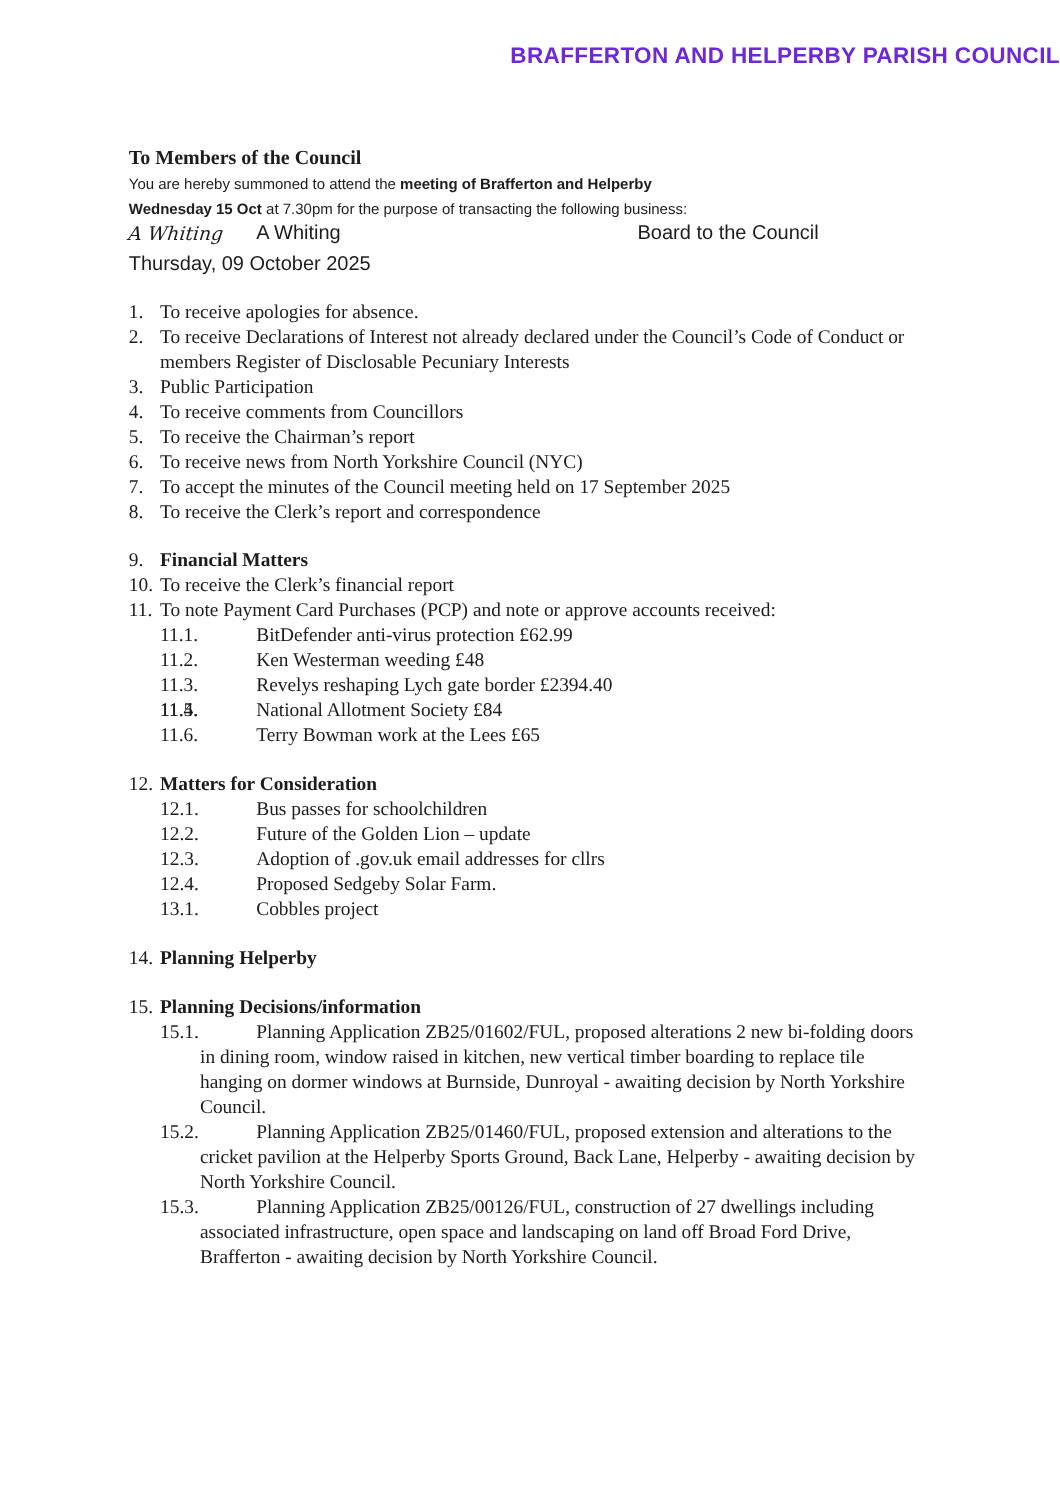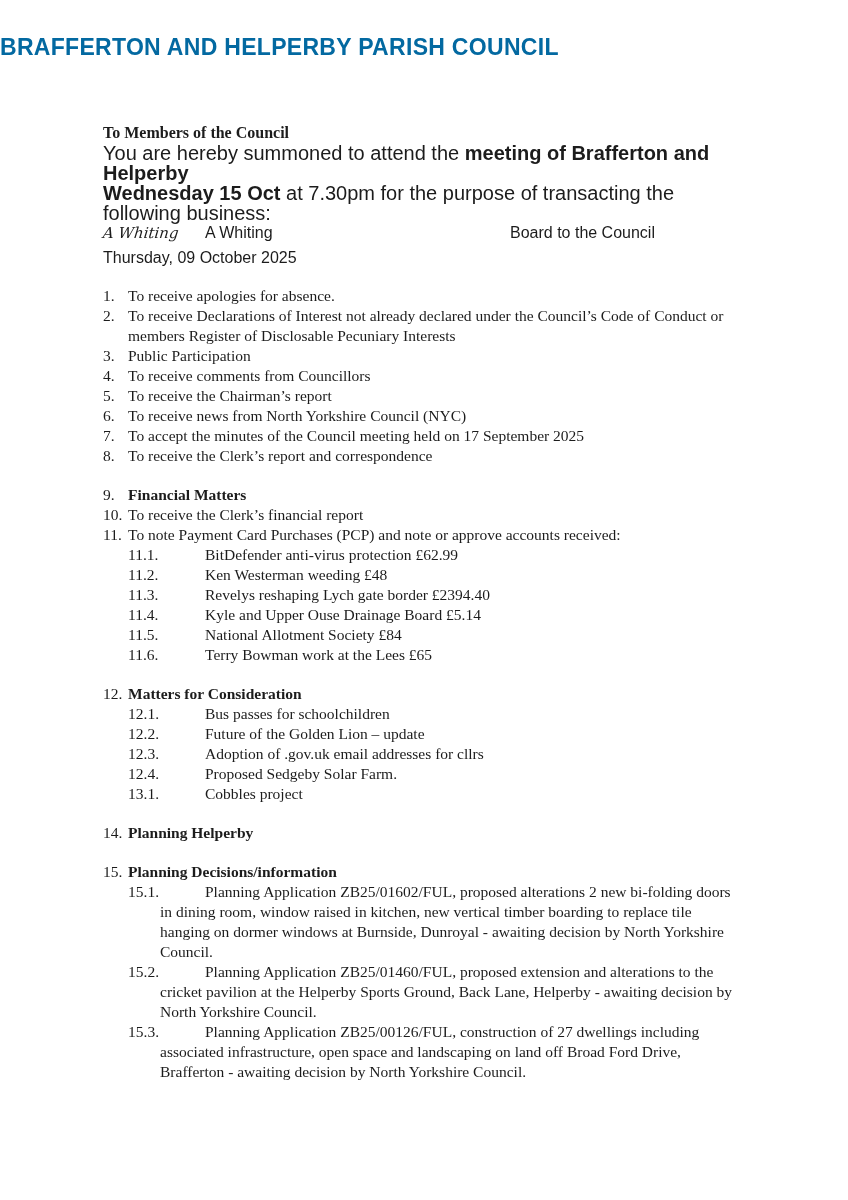--- a/index.html
+++ b/index.html
@@ -5,40 +5,40 @@
   html, body { margin:0; padding:0; }
   body {
     width:848px; height:1200px;
     background:#ffffff;
     color:#1c1c1c;
     font-family:"Liberation Sans", sans-serif;
     overflow:hidden;
   }
   .page { padding-top:34px; }
   .title {
-    text-align:left;
+    text-align:right;
     font-family:"Liberation Sans", sans-serif;
     font-weight:bold;
-    font-size:23px;
+    font-size:18px;
     letter-spacing:0.3px;
-    color:#0369a1;
+    color:#6d28d9;
   }
   .content {
     margin-left:103px;
     width:640px;
     margin-top:62px;
   }
   .salutation {
     font-family:"Liberation Serif", serif;
     font-weight:bold;
     font-size:16px;
     line-height:20px;
   }
   .intro {
-    font-size:20px;
+    font-size:12px;
     line-height:20px;
   }
   .intro b { font-weight:bold; }
   .sigrow {
     position:relative;
     height:20px;
     font-size:16px;
     line-height:20px;
   }
   .sig-script {
@@ -94,21 +94,21 @@
         <div class="item"><span class="num">5.</span><span class="txt">To receive the Chairman’s report</span></div>
         <div class="item"><span class="num">6.</span><span class="txt">To receive news from North Yorkshire Council (NYC)</span></div>
         <div class="item"><span class="num">7.</span><span class="txt">To accept the minutes of the Council meeting held on 17 September 2025</span></div>
         <div class="item"><span class="num">8.</span><span class="txt">To receive the Clerk’s report and correspondence</span></div>
         <div class="item gap"><span class="num">9.</span><span class="txt b">Financial Matters</span></div>
         <div class="item"><span class="num">10.</span><span class="txt">To receive the Clerk’s financial report</span></div>
         <div class="item"><span class="num">11.</span><span class="txt">To note Payment Card Purchases (PCP) and note or approve accounts received:</span></div>
         <div class="sub"><span class="num">11.1.</span><span class="txt">BitDefender anti-virus protection £62.99</span></div>
         <div class="sub"><span class="num">11.2.</span><span class="txt">Ken Westerman weeding £48</span></div>
         <div class="sub"><span class="num">11.3.</span><span class="txt">Revelys reshaping Lych gate border £2394.40</span></div>
-        <div class="sub"><span class="num">11.4.</span><span class="txt">Kyle and Upper Ouse Drainage Board £5.14</span></div>
+        <div class="sub"><span class="num">11.4.</span></div>
         <div class="sub"><span class="num">11.5.</span><span class="txt">National Allotment Society £84</span></div>
         <div class="sub"><span class="num">11.6.</span><span class="txt">Terry Bowman work at the Lees £65</span></div>
         <div class="item gap"><span class="num">12.</span><span class="txt b">Matters for Consideration</span></div>
         <div class="sub"><span class="num">12.1.</span><span class="txt">Bus passes for schoolchildren</span></div>
         <div class="sub"><span class="num">12.2.</span><span class="txt">Future of the Golden Lion – update</span></div>
         <div class="sub"><span class="num">12.3.</span><span class="txt">Adoption of .gov.uk email addresses for cllrs</span></div>
         <div class="sub"><span class="num">12.4.</span><span class="txt">Proposed Sedgeby Solar Farm.</span></div>
         <div class="sub"><span class="num">13.1.</span><span class="txt">Cobbles project</span></div>
         <div class="item gap"><span class="num">14.</span><span class="txt b">Planning Helperby</span></div>
         <div class="item gap"><span class="num">15.</span><span class="txt b">Planning Decisions/information</span></div>

